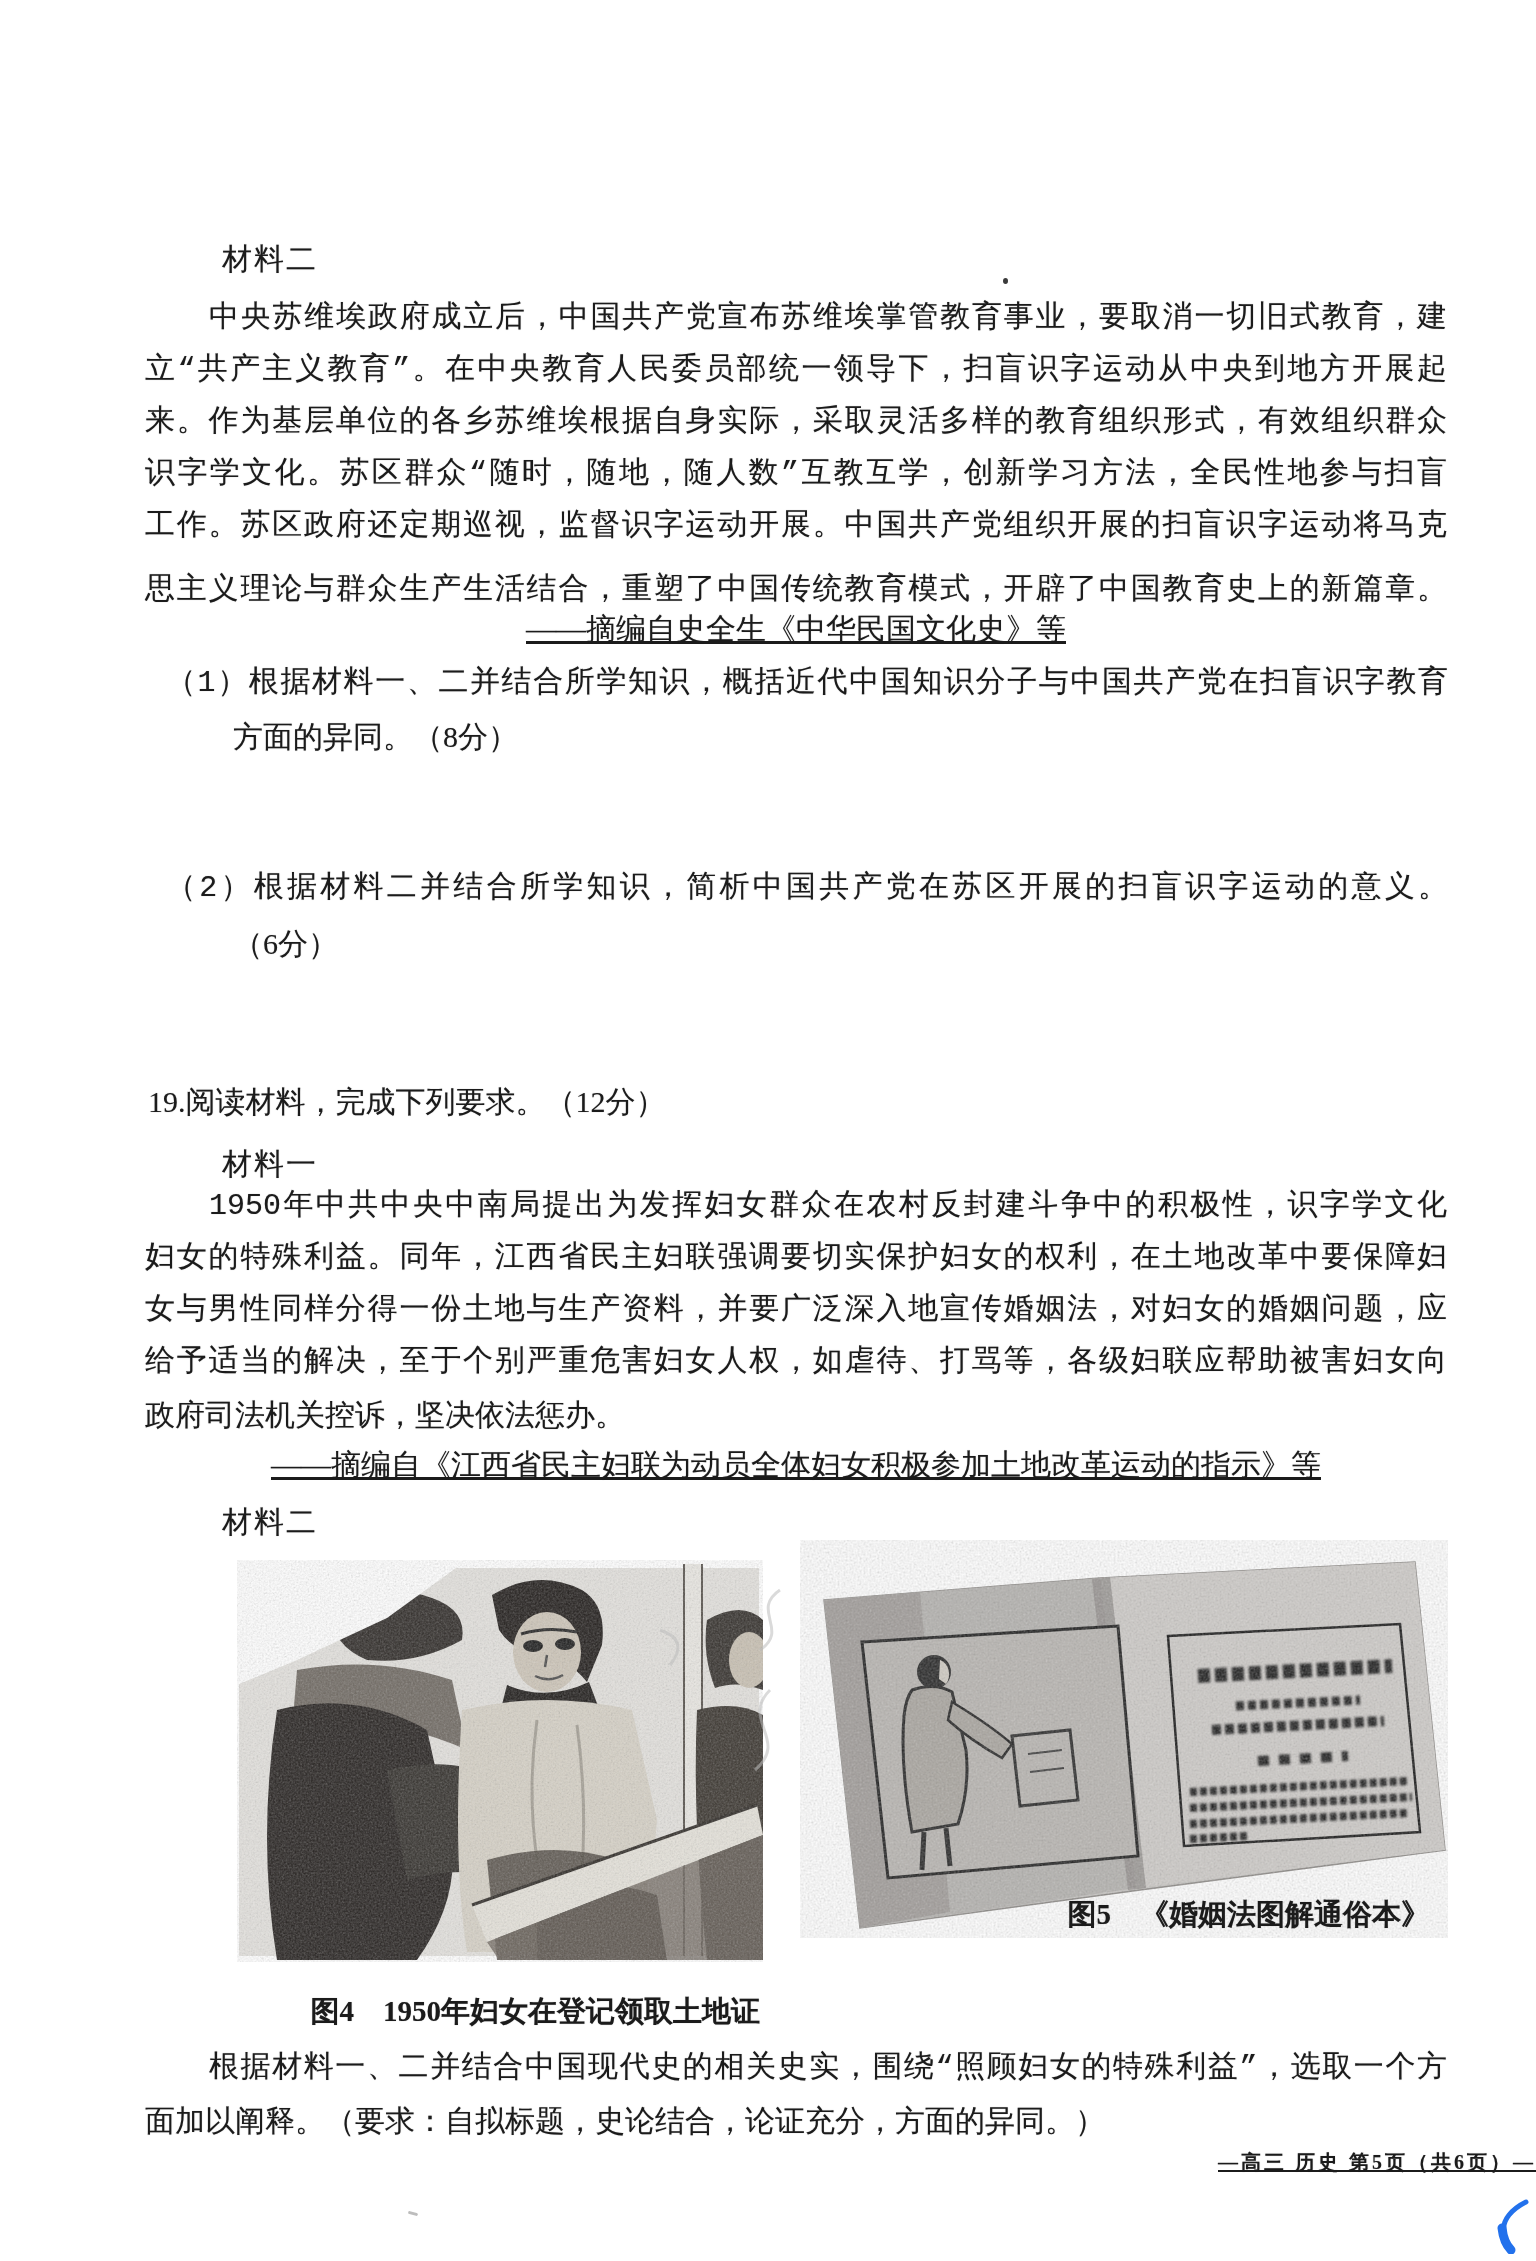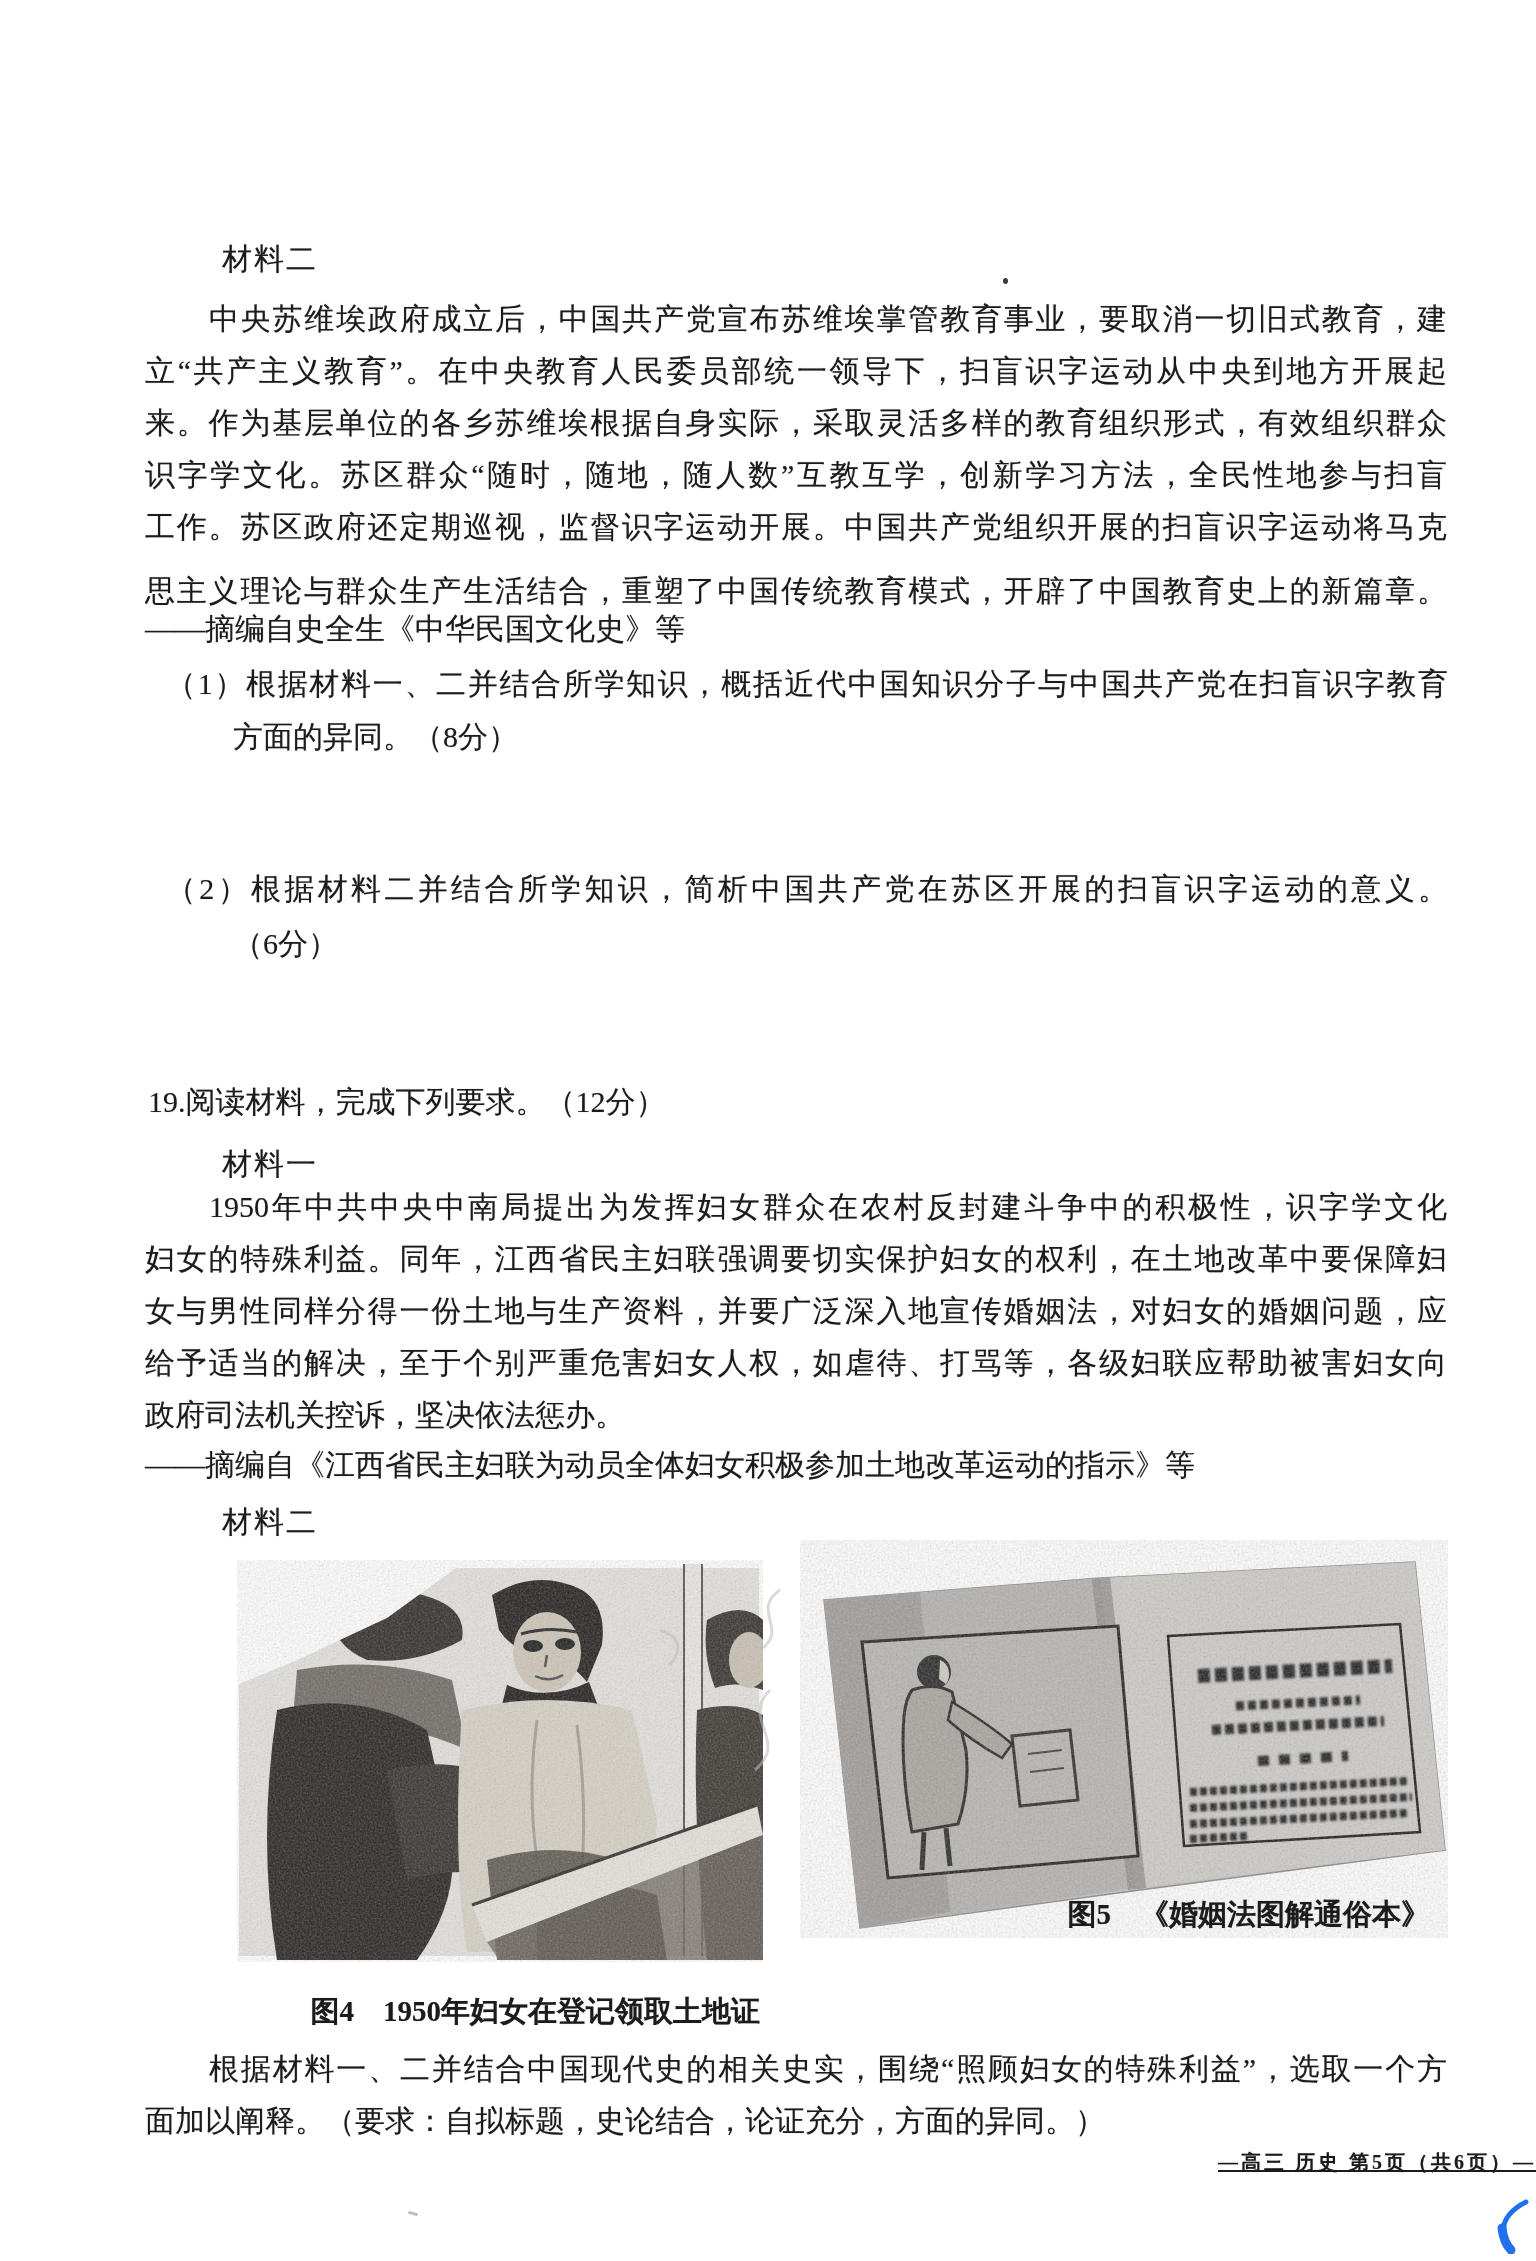--- a/index.html
+++ b/index.html
@@ -1,21 +1,21 @@
 <!DOCTYPE html>
 <html><head>
 <meta charset="utf-8">
 <style>
   html,body { margin:0; padding:0; }
   body { width:1536px; height:2261px; background:#ffffff; position:relative; overflow:hidden;
          font-family:"Liberation Serif","DejaVu Serif",serif; }
   .ln { position:absolute; font-size:30px; color:#1b1b1b; white-space:nowrap; line-height:1.25;
         text-shadow:0 0 1px rgba(0,0,0,0.35); }
-  .j  { white-space:normal; text-align:justify; text-align-last:justify; text-justify:inter-character; }
-  .r  { text-align:left; }
+  .j  { white-space:normal; text-align:justify; text-align-last:justify; text-justify:inter-character;font-family:Liberation Mono, monospace; }
+  .r  { text-align:center;text-decoration:underline; }
   .c  { text-align:right; }
   .heading { letter-spacing:2px; }
   .footer { letter-spacing:3px; font-weight:bold; font-size:20px;text-decoration:underline; }
   .fig { position:absolute; }
   .speck { position:absolute; background:#3a3a3a; border-radius:50%; }
   svg { display:block; }
 </style>
 </head>
 <body>
 

